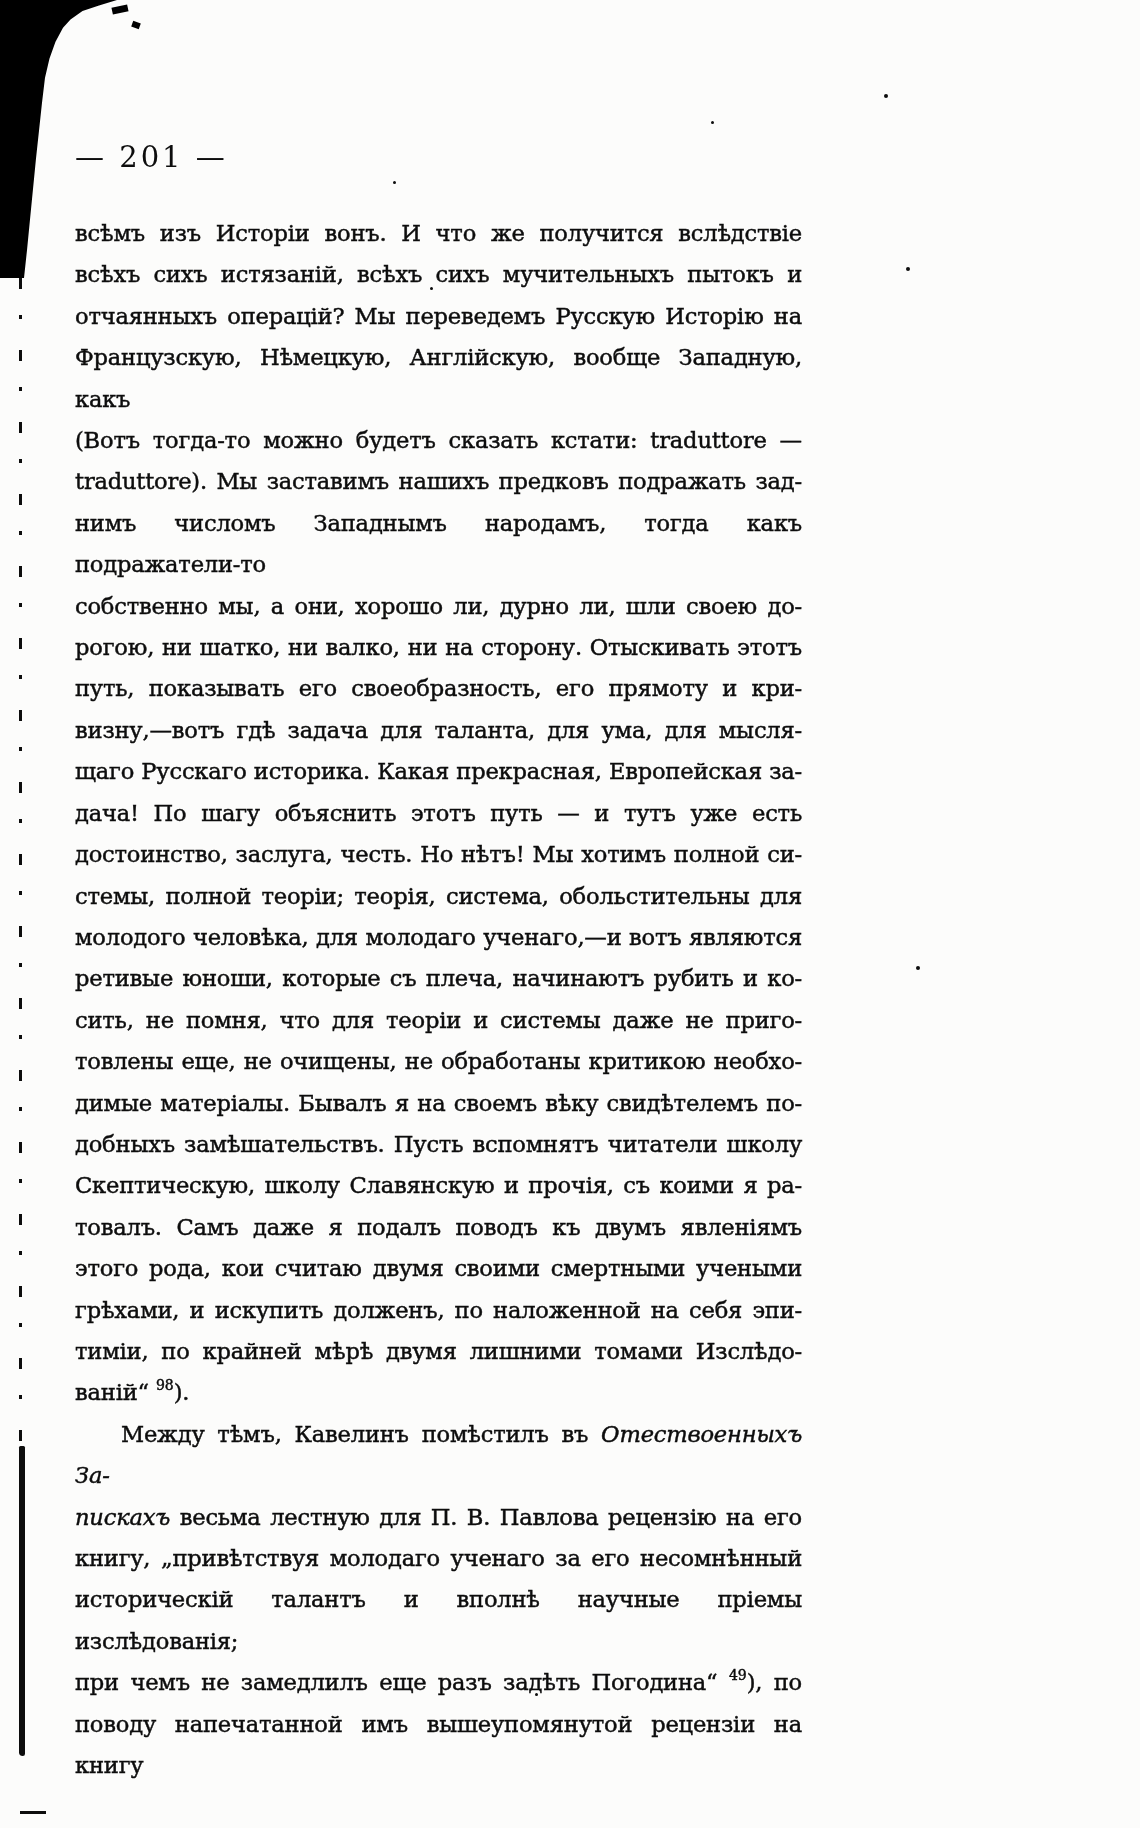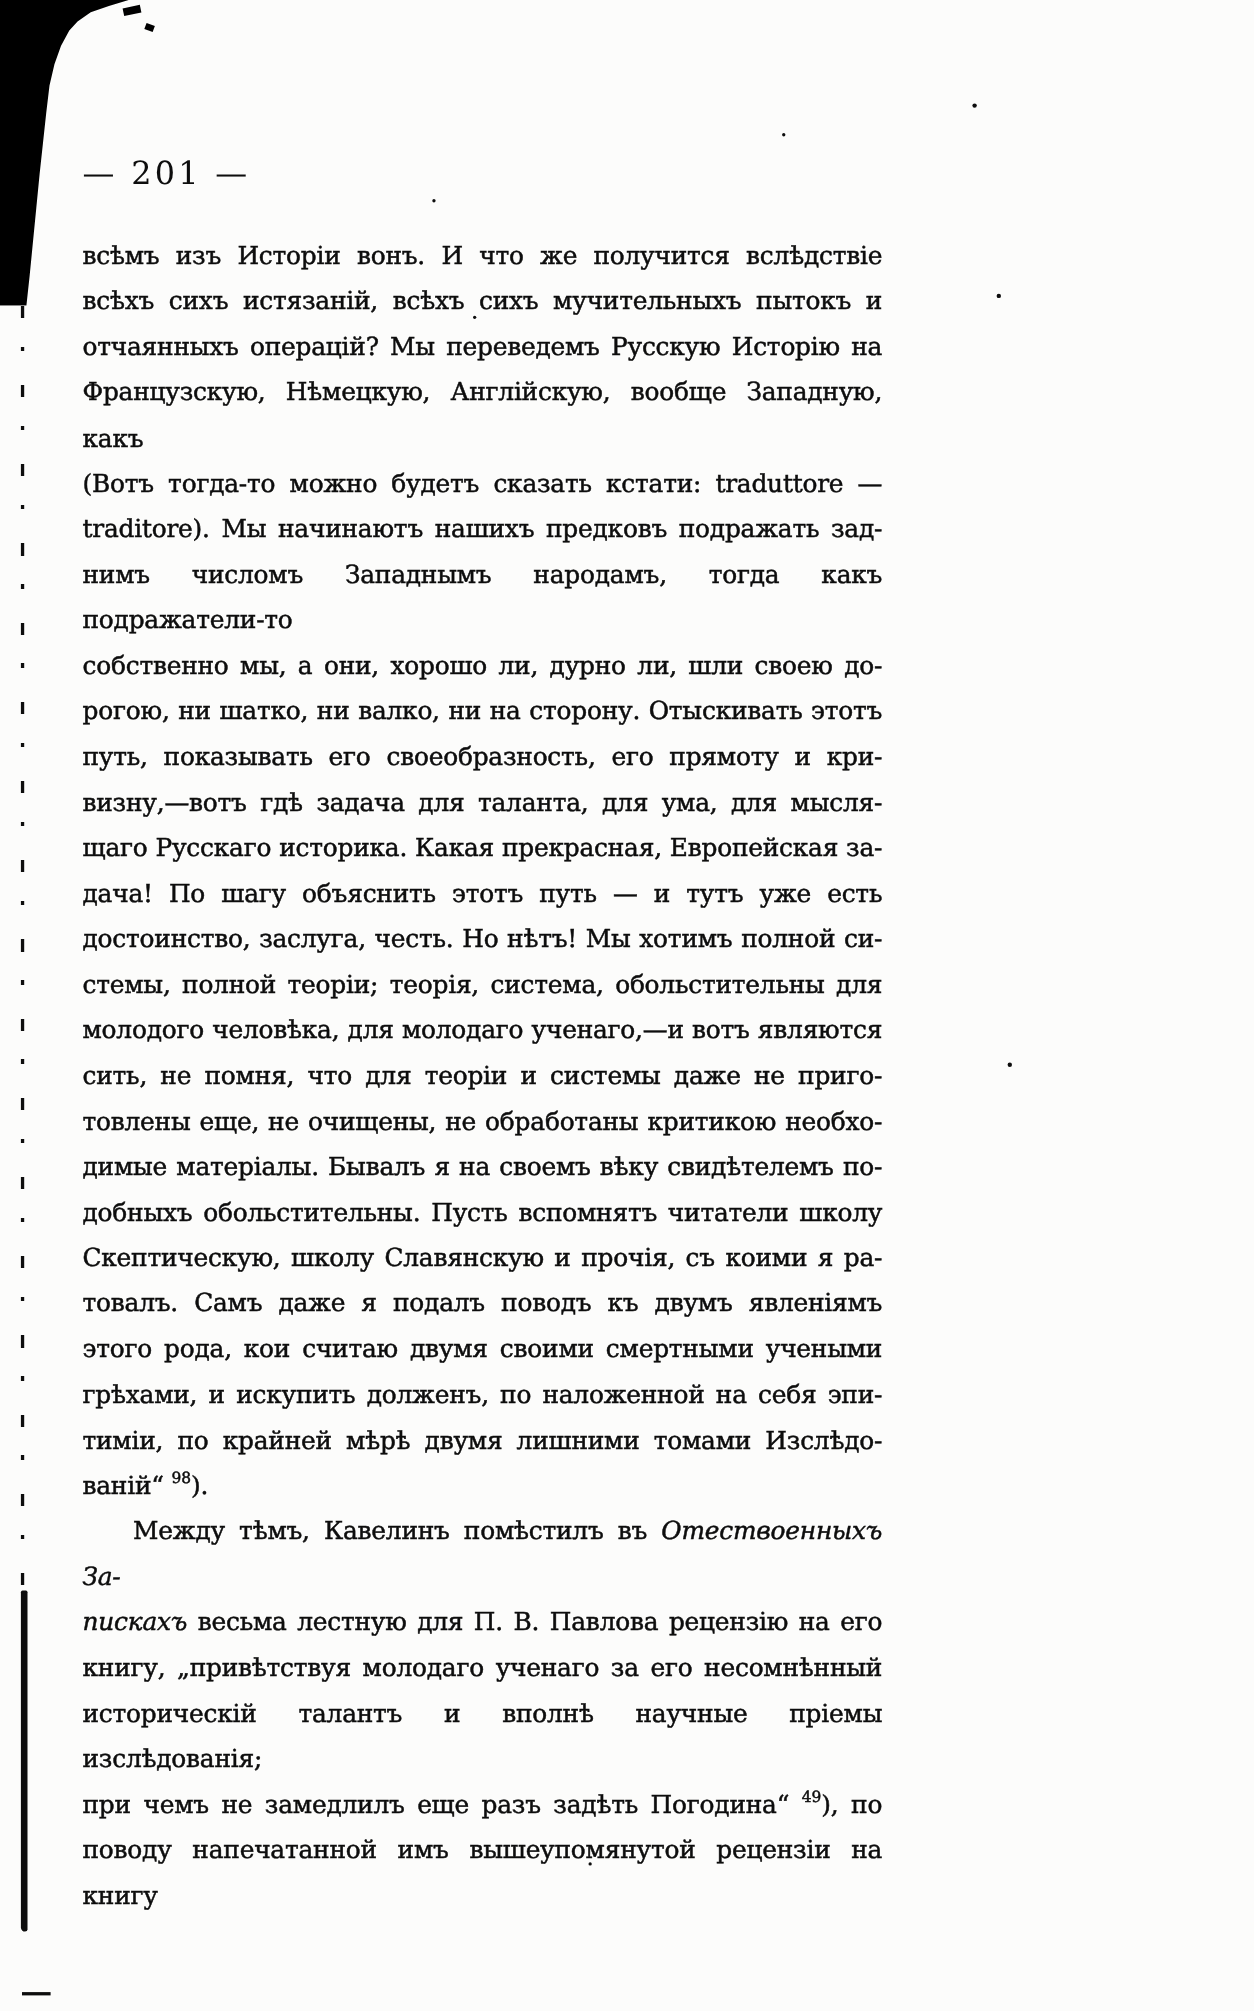--- a/index.html
+++ b/index.html
@@ -125,35 +125,36 @@
   <div class="speck" style="left:535px; top:1693px; width:3px; height:3px;"></div>
 
   <div class="pagenum">— 201 —</div>
 
   <div class="textblock">
       <div class="line"><span>всѣмъ изъ Исторіи вонъ. И что же получится вслѣдствіе</span></div>
       <div class="line"><span>всѣхъ сихъ истязаній, всѣхъ сихъ мучительныхъ пытокъ и</span></div>
       <div class="line"><span>отчаянныхъ операцій? Мы переведемъ Русскую Исторію на</span></div>
       <div class="line"><span>Французскую, Нѣмецкую, Англійскую, вообще Западную, какъ</span></div>
       <div class="line"><span>(Вотъ тогда-то можно будетъ сказать кстати: traduttore —</span></div>
-      <div class="line"><span>traditore). Мы начинаютъ нашихъ предковъ подражать зад-</span></div>
+      <div class="line"><span>traduttore). Мы заставимъ нашихъ предковъ подражать зад-</span></div>
       <div class="line"><span>нимъ числомъ Западнымъ народамъ, тогда какъ подражатели-то</span></div>
       <div class="line"><span>собственно мы, а они, хорошо ли, дурно ли, шли своею до-</span></div>
       <div class="line"><span>рогою, ни шатко, ни валко, ни на сторону. Отыскивать этотъ</span></div>
       <div class="line"><span>путь, показывать его своеобразность, его прямоту и кри-</span></div>
       <div class="line"><span>визну,—вотъ гдѣ задача для таланта, для ума, для мысля-</span></div>
       <div class="line"><span>щаго Русскаго историка. Какая прекрасная, Европейская за-</span></div>
       <div class="line"><span>дача! По шагу объяснить этотъ путь — и тутъ уже есть</span></div>
       <div class="line"><span>достоинство, заслуга, честь. Но нѣтъ! Мы хотимъ полной си-</span></div>
       <div class="line"><span>стемы, полной теоріи; теорія, система, обольстительны для</span></div>
       <div class="line"><span>молодого человѣка, для молодаго ученаго,—и вотъ являются</span></div>
+      <div class="line"><span>ретивые юноши, которые съ плеча, начинаютъ рубить и ко-</span></div>
       <div class="line"><span>сить, не помня, что для теоріи и системы даже не приго-</span></div>
       <div class="line"><span>товлены еще, не очищены, не обработаны критикою необхо-</span></div>
       <div class="line"><span>димые матеріалы. Бывалъ я на своемъ вѣку свидѣтелемъ по-</span></div>
-      <div class="line"><span>добныхъ обольстительны. Пусть вспомнятъ читатели школу</span></div>
+      <div class="line"><span>добныхъ замѣшательствъ. Пусть вспомнятъ читатели школу</span></div>
       <div class="line"><span>Скептическую, школу Славянскую и прочія, съ коими я ра-</span></div>
       <div class="line"><span>товалъ. Самъ даже я подалъ поводъ къ двумъ явленіямъ</span></div>
       <div class="line"><span>этого рода, кои считаю двумя своими смертными учеными</span></div>
       <div class="line"><span>грѣхами, и искупить долженъ, по наложенной на себя эпи-</span></div>
       <div class="line"><span>тиміи, по крайней мѣрѣ двумя лишними томами Изслѣдо-</span></div>
       <div class="line no-just"><span>ваній“ </span><sup class="s">98</sup><span>).</span></div>
       <div class="line indent"><span>Между тѣмъ, Кавелинъ помѣстилъ въ </span><span class="it">Отествоенныхъ За-</span></div>
       <div class="line"><span class="it">пискахъ</span><span> весьма лестную для П. В. Павлова рецензію на его</span></div>
       <div class="line"><span>книгу, „привѣтствуя молодаго ученаго за его несомнѣнный</span></div>
       <div class="line"><span>историческій талантъ и вполнѣ научные пріемы изслѣдованія;</span></div>

